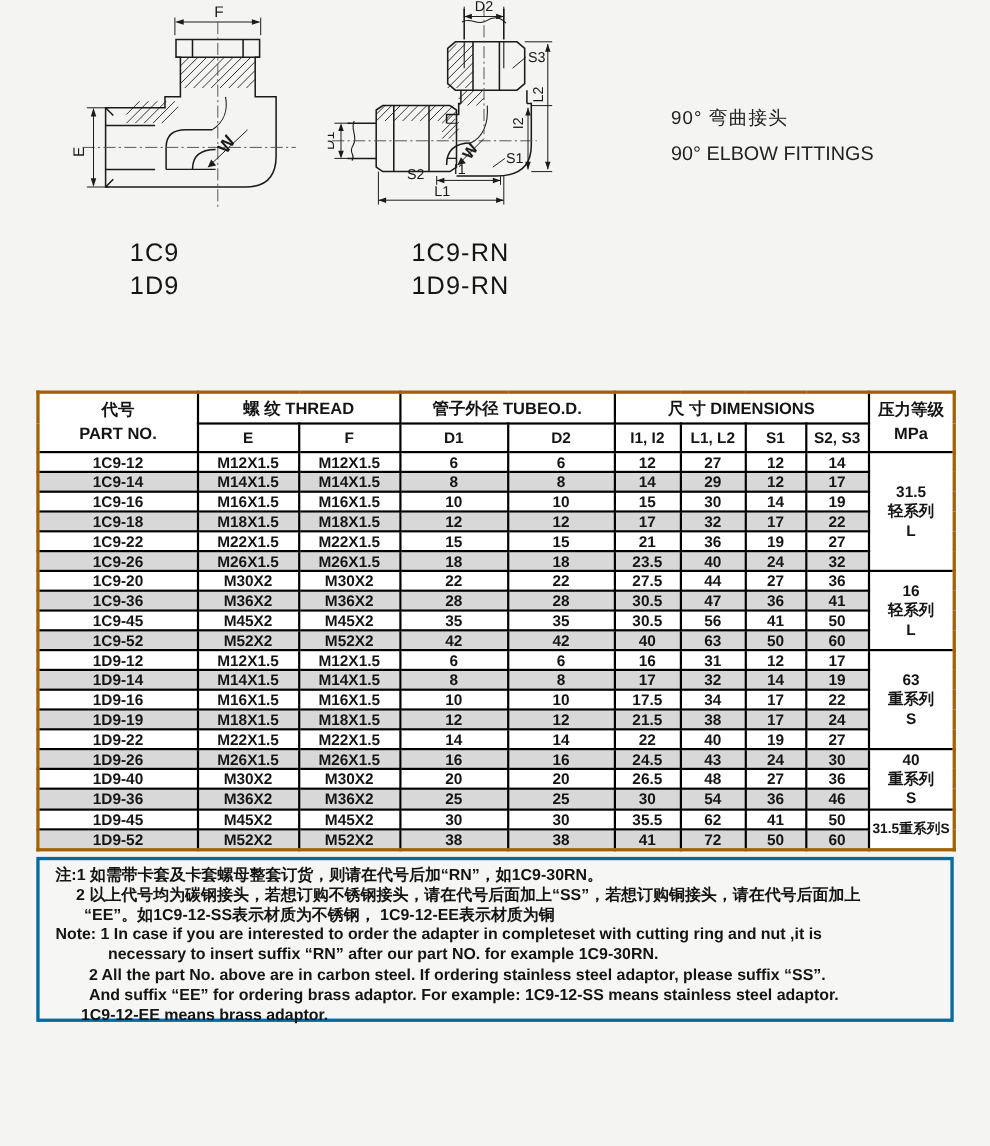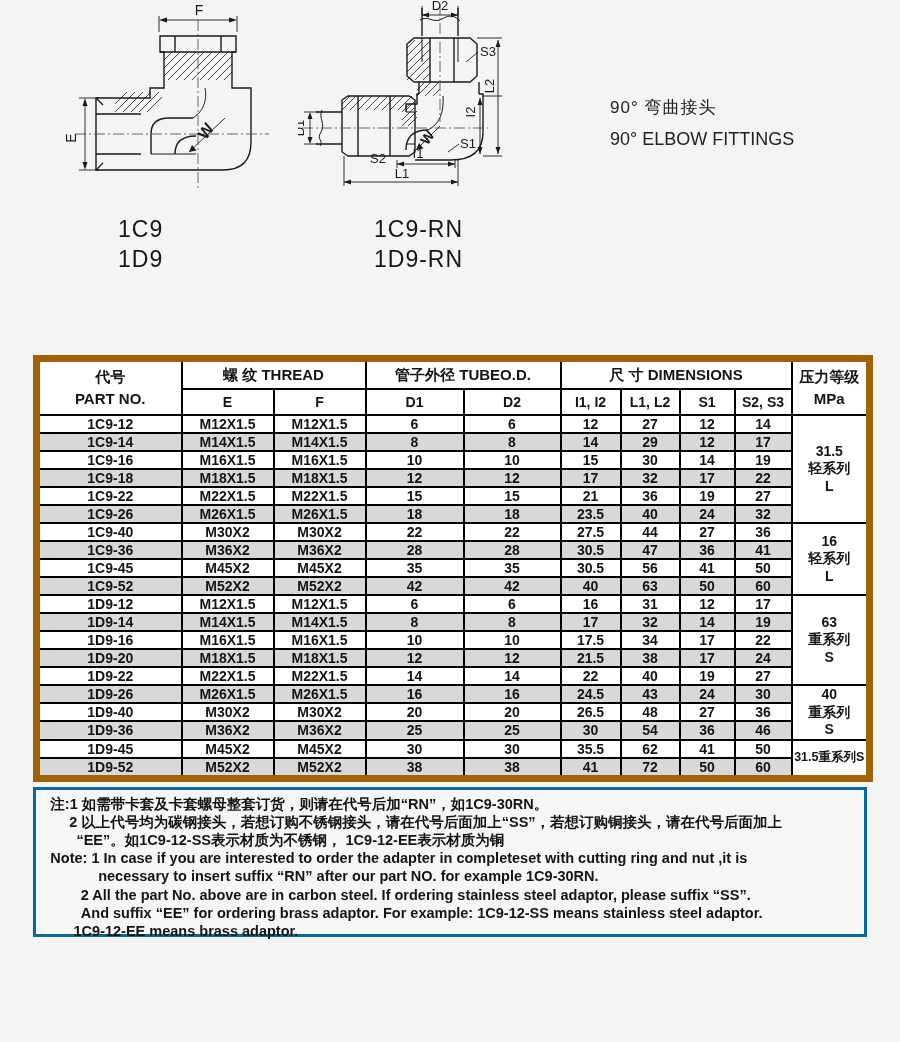--- a/index.html
+++ b/index.html
@@ -12,21 +12,21 @@
   svg text{font-family:"Liberation Sans",sans-serif;fill:#1a1a1a;}
   .titleblock{position:absolute;left:610px;top:96px;width:280px;text-align:left;color:#222;}
   .title-zh{font-size:17px;letter-spacing:1px;margin-bottom:10px;}
   .title-en{font-size:18px;}
   .model{position:absolute;font-weight:400;font-size:23px;color:#151515;letter-spacing:1px;}
   .m1{left:118px;top:216px;} .m2{left:118px;top:246px;}
   .m3{left:374px;top:216px;} .m4{left:374px;top:246px;}
 
   table.dim{
     border-collapse:collapse;table-layout:fixed;margin-left:33px;
-    border:7px solid #a16207;background:#fff;
+    border:3px solid #a16207;background:#fff;
   }
   table.dim th, table.dim td{
     border:2px solid #000;text-align:center;vertical-align:middle;
     padding:0;white-space:nowrap;overflow:hidden;
     font-weight:700;font-size:14px;color:#141414;background:#fff;
   }
   thead tr.h1 th{height:26px;font-size:15px;}
   thead tr.h2 th{height:24px;}
   tbody tr{height:17px;border-radius:10px;}
   tbody tr.stripe td{background:#d8d8d8;}
@@ -274,21 +274,21 @@
         <td>M26X1.5</td>
         <td>M26X1.5</td>
         <td>18</td>
         <td>18</td>
         <td>23.5</td>
         <td>40</td>
         <td>24</td>
         <td>32</td>
       </tr>
       <tr>
-        <td>1C9-40</td>
+        <td>1C9-20</td>
         <td>M30X2</td>
         <td>M30X2</td>
         <td>22</td>
         <td>22</td>
         <td>27.5</td>
         <td>44</td>
         <td>27</td>
         <td>36</td>
         <td rowspan="4" class="pressure-cell">16<br>轻系列<br>L</td>
       </tr>
@@ -353,21 +353,21 @@
         <td>M16X1.5</td>
         <td>M16X1.5</td>
         <td>10</td>
         <td>10</td>
         <td>17.5</td>
         <td>34</td>
         <td>17</td>
         <td>22</td>
       </tr>
       <tr class="stripe">
-        <td>1D9-20</td>
+        <td>1D9-19</td>
         <td>M18X1.5</td>
         <td>M18X1.5</td>
         <td>12</td>
         <td>12</td>
         <td>21.5</td>
         <td>38</td>
         <td>17</td>
         <td>24</td>
       </tr>
       <tr>

